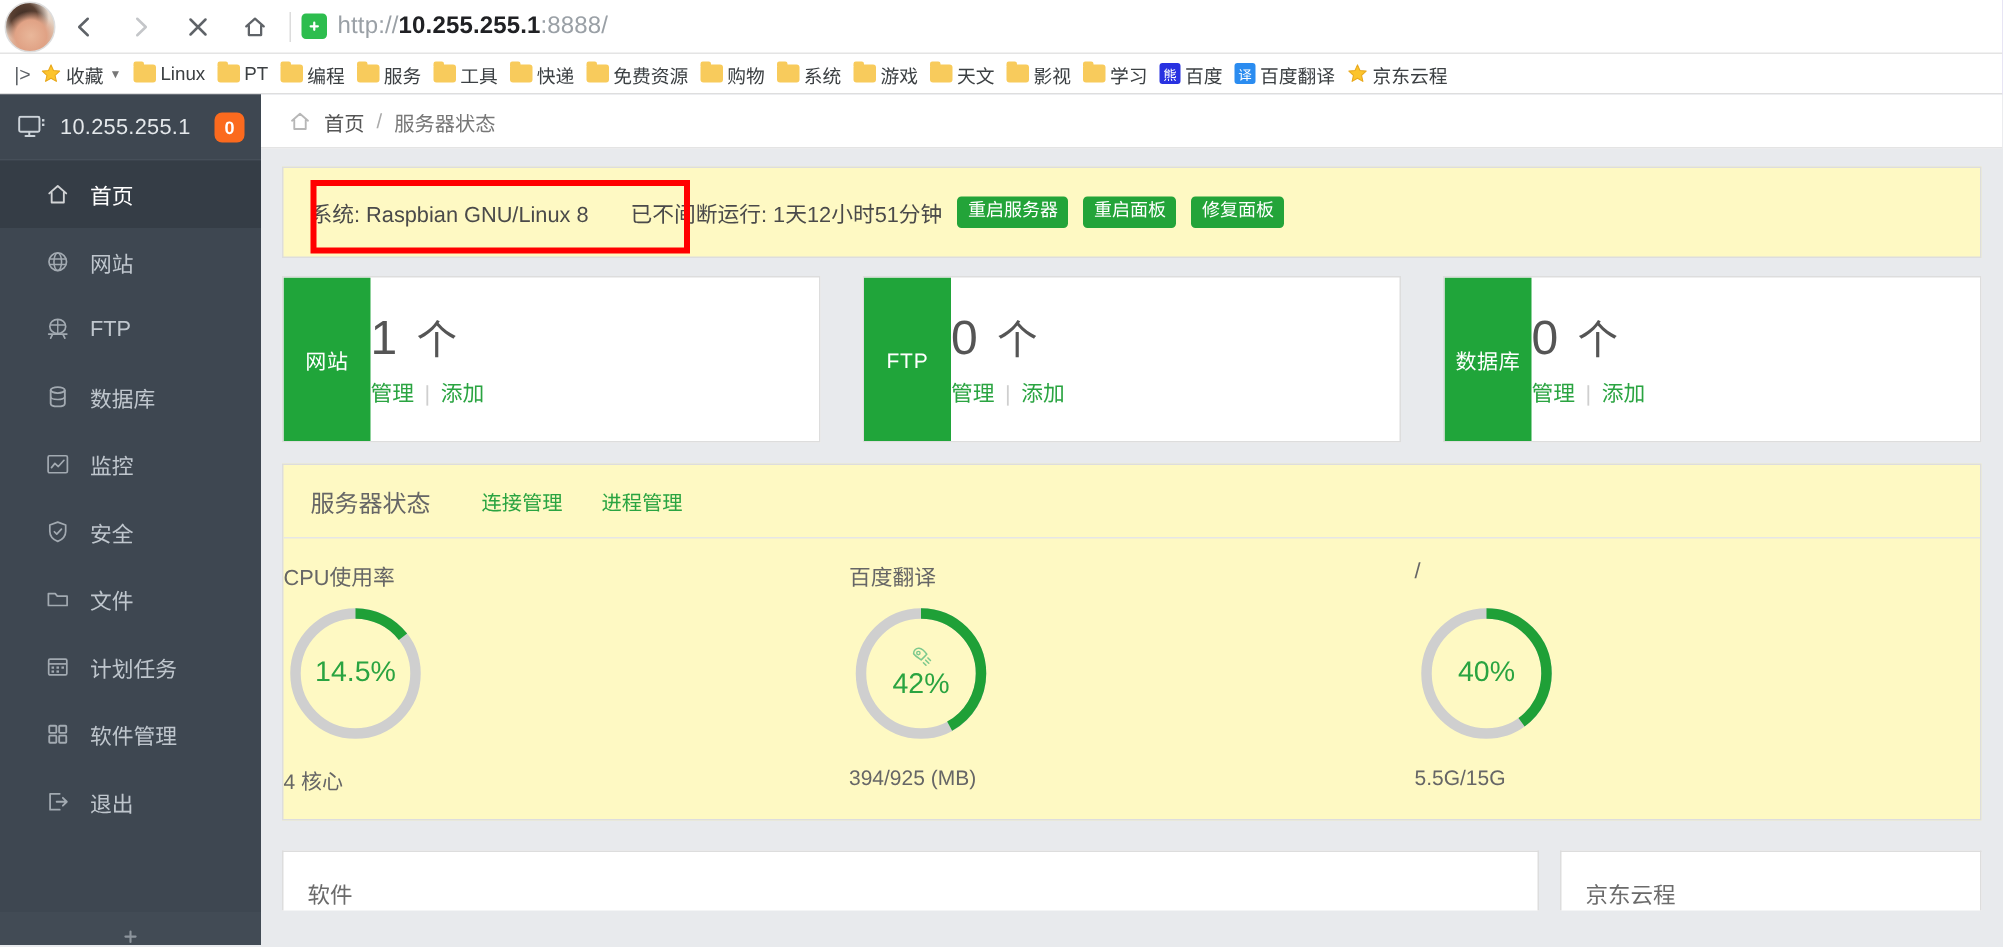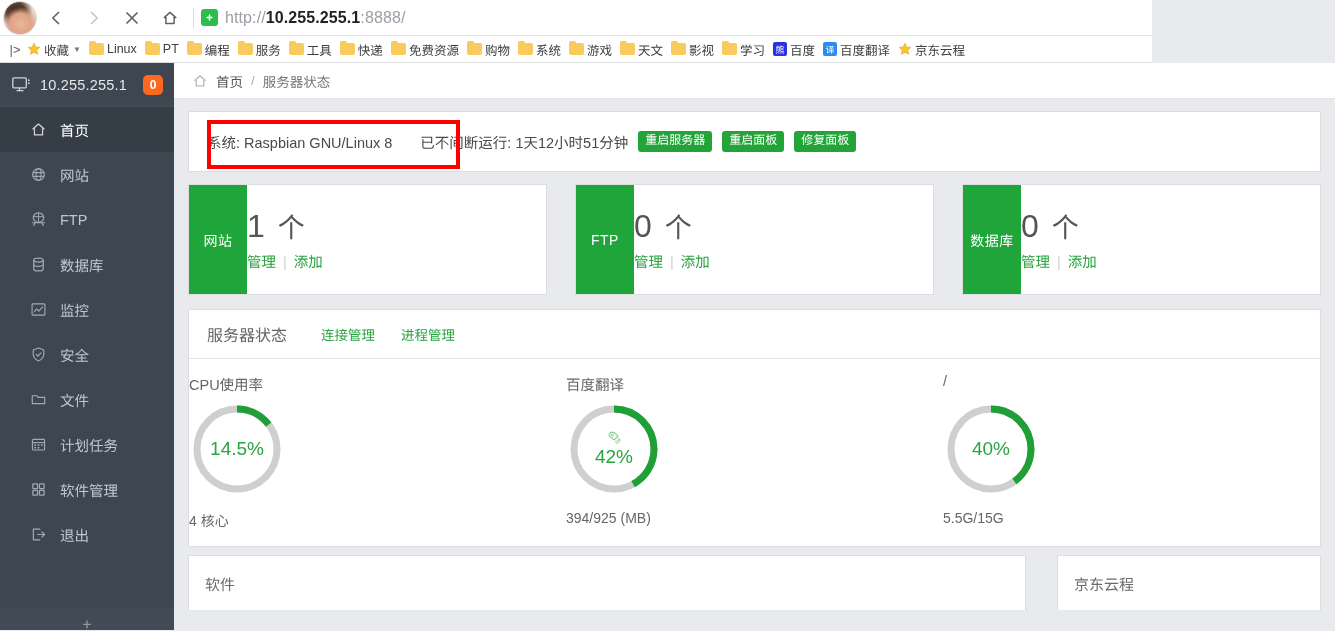--- a/index.html
+++ b/index.html
@@ -5,21 +5,21 @@
 <style>
   * { box-sizing: border-box; margin: 0; padding: 0; }
   html, body {
     width: 1335px; height: 631px;
     overflow: hidden;
     font-family: "Liberation Sans", "DejaVu Sans", sans-serif;
     background: #e8eaed;
   }
 
   
-  #browser-chrome { width: 1152px; background: #c4b5fd; }
+  #browser-chrome { width: 1335px; background: #c4b5fd; }
 
   #nav-bar {
     height: 36px;
     display: flex;
     align-items: center;
     background: #ffffff;
     border-bottom: 1px solid #e4e4e4;
     position: relative;
   }
   #avatar {
@@ -182,21 +182,21 @@
     font-size: 13.5px;
     color: #666;
     border-bottom: 1px solid #e4e4e4;
   }
   #breadcrumb .home-ico { margin-right: 8px; opacity: .6; display:flex; }
   #breadcrumb .sep { margin: 0 8px; color: #aaa; }
   #breadcrumb .crumb-link { color: #555; cursor: pointer; }
   #breadcrumb .crumb-cur { color: #777; }
 
   .panel {
-    background: #ffffff;
+    background: #fef9c3;
     margin: 12px 14px 0 14px;
     border: 1px solid #ddd;
   }
 
   
   #system-bar {
     height: 61px;
     display: flex; align-items: center;
     padding-left: 18px;
     position: relative;
@@ -296,23 +296,23 @@
   }
   .gauge-val { font-size: 19px; color: #2aa441; }
   .gauge-ico { color: #7dc98d; margin-bottom: 1px; height: 15px; display:flex; }
   .gauge-sub {
     margin-top: 13px; font-size: 14px; color: #666;
   }
 
   
   #bottom-row {
     display: flex;
-    margin: 8px 14px 0 14px;
-    gap: 31px;
-    height: 55px;
+    margin: 20px 14px 0 14px;
+    gap: 14px;
+    height: 40px;
   }
   #bottom-left  { flex: 0 0 838px; background: #fff; border: 1px solid #ddd; border-bottom: none; }
   #bottom-right { flex: 1;        background: #fff; border: 1px solid #ddd; border-bottom: none; }
   .bottom-title {
     font-size: 15px; color: #6b6b6b;
     padding: 17px 0 0 16px;
     white-space: nowrap;
     overflow: hidden;
   }
 </style>

